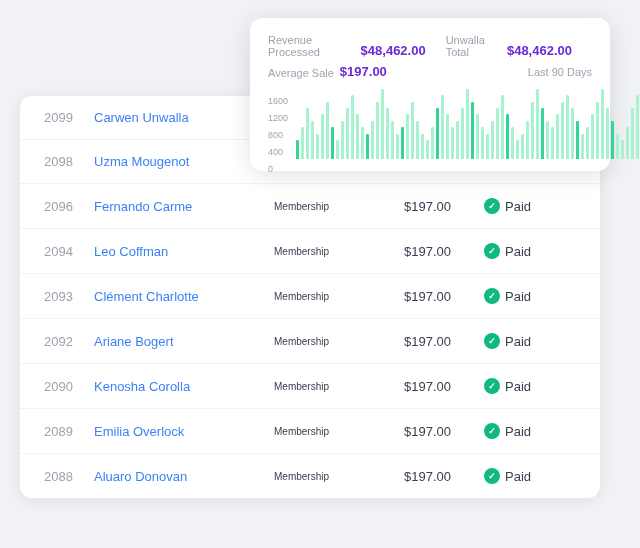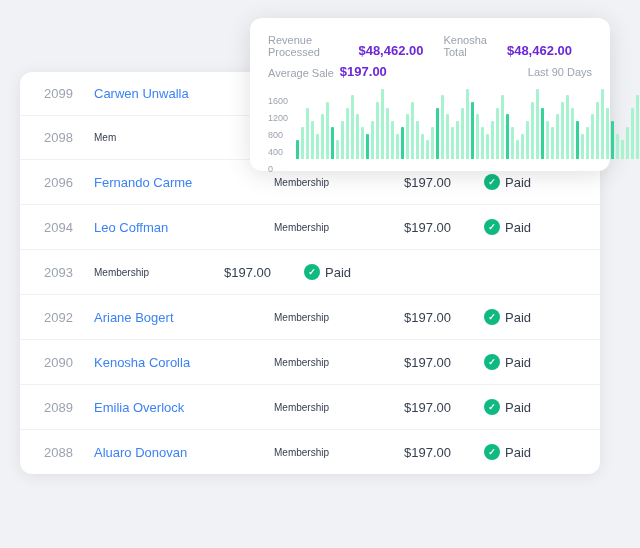--- a/index.html
+++ b/index.html
@@ -7,21 +7,21 @@
       font-family: -apple-system, BlinkMacSystemFont, 'Segoe UI', sans-serif;
       background: #f0f2f5;
       width: 640px;
       height: 548px;
       overflow: hidden;
       position: relative;
     }
 
     .main-table-card {
       position: absolute;
-      top: 72px;
+      top: 96px;
       left: 20px;
       width: 580px;
       background: #fff;
       border-radius: 12px;
       box-shadow: 0 2px 16px rgba(0,0,0,0.08);
       overflow: hidden;
     }
 
     .table-row {
       display: flex;
@@ -162,21 +162,21 @@
 </head>
 <body>
 
 <div class="stats-card">
   <div class="stats-row1">
     <div class="stat-item">
       <span class="stat-label">Revenue Processed</span>
       <span class="stat-value">$48,462.00</span>
     </div>
     <div class="stat-item">
-      <span class="stat-label">Kenosha Total</span>
+      <span class="stat-label">Unwalla Total</span>
       <span class="stat-value">$48,462.00</span>
     </div>
   </div>
   <div class="stats-row2">
     <div class="stat-item">
       <span class="stat-label">Average Sale</span>
       <span class="stat-value">$197.00</span>
     </div>
     <span class="last-days">Last 90 Days</span>
   </div>
@@ -266,20 +266,21 @@
 
 <div class="table-row">
       <span class="row-id">2099</span>
       <span class="row-name" style="color: rgb(59, 130, 246);">Carwen Unwalla</span>
       <span class="row-type">Mem</span>
       <span class="row-amount"></span>
       <span class="row-status"></span>
     </div>
     <div class="table-row">
       <span class="row-id">2098</span>
+      <span class="row-name" style="color: rgb(59, 130, 246);">Uzma Mougenot</span>
       <span class="row-type">Mem</span>
       <span class="row-amount"></span>
       <span class="row-status"></span>
     </div>
     <div class="table-row">
       <span class="row-id">2096</span>
       <span class="row-name">Fernando Carme</span>
       <span class="row-type">Membership</span>
       <span class="row-amount">$197.00</span>
       <span class="row-status">
@@ -292,20 +293,21 @@
       <span class="row-name">Leo Coffman</span>
       <span class="row-type">Membership</span>
       <span class="row-amount">$197.00</span>
       <span class="row-status">
         <span class="paid-icon"></span>
         <span class="paid-text">Paid</span>
       </span>
     </div>
     <div class="table-row">
       <span class="row-id">2093</span>
+      <span class="row-name">Clément Charlotte</span>
       <span class="row-type">Membership</span>
       <span class="row-amount">$197.00</span>
       <span class="row-status">
         <span class="paid-icon"></span>
         <span class="paid-text">Paid</span>
       </span>
     </div>
     <div class="table-row">
       <span class="row-id">2092</span>
       <span class="row-name">Ariane Bogert</span>

